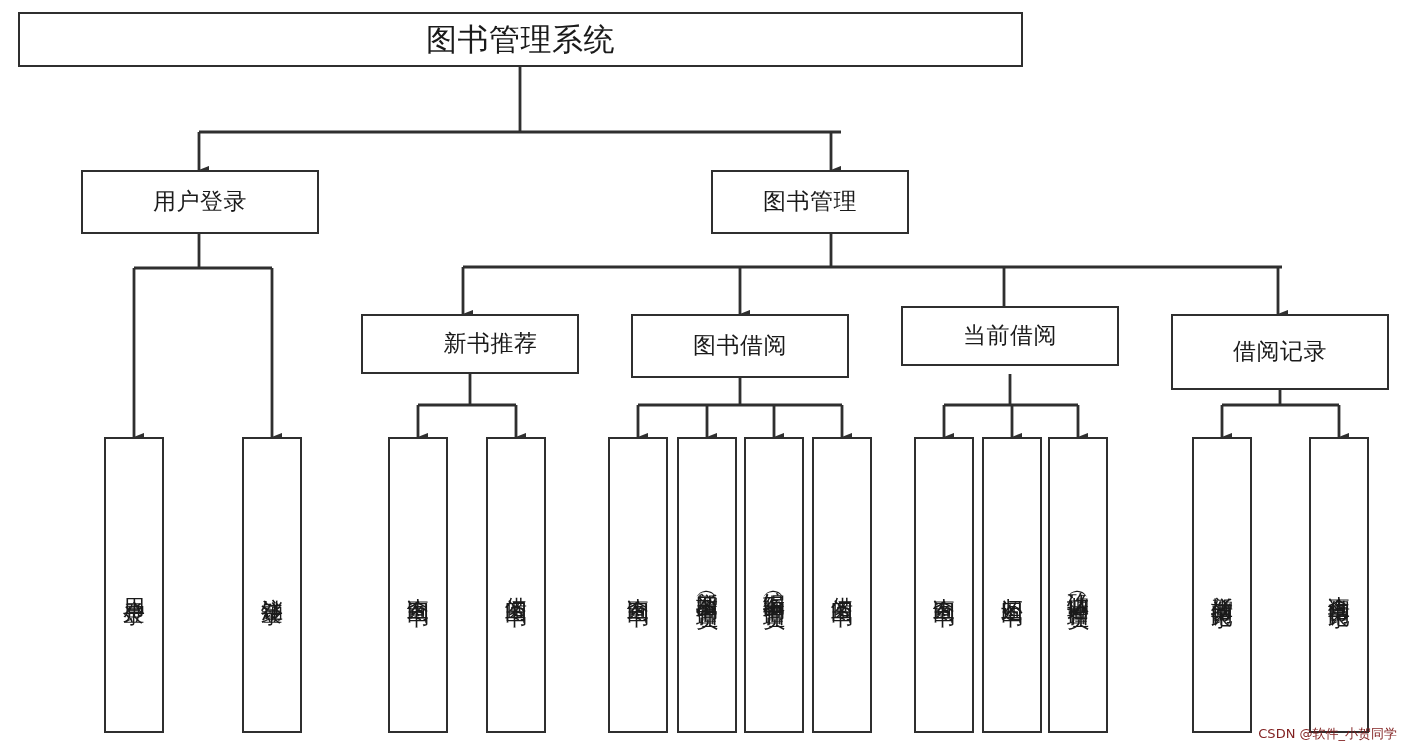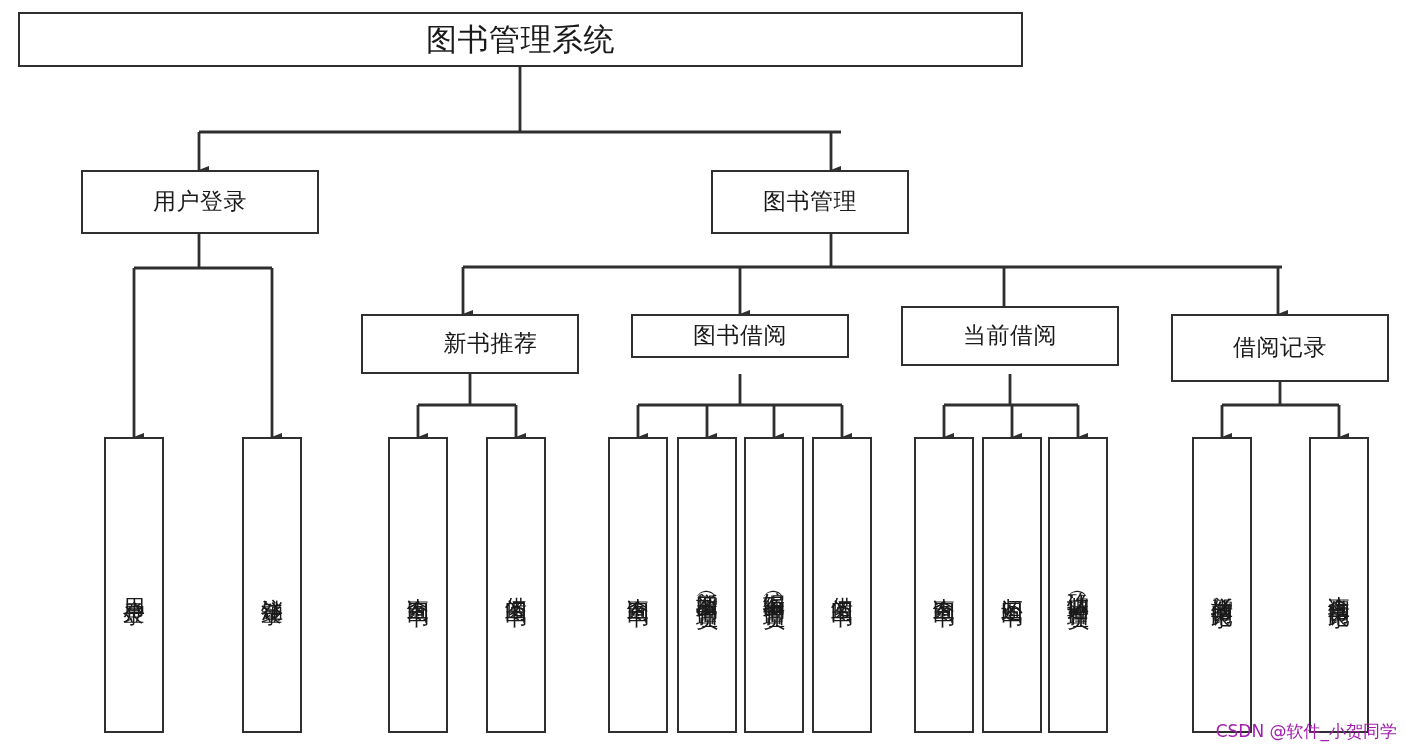--- a/index.html
+++ b/index.html
@@ -48,22 +48,22 @@
   }
   .lvl0 .lbl { font-size: 31px; }
   .lvl1 .lbl { font-size: 23px; }
   .lvl2 .lbl { font-size: 23px; }
   .lvl3 .lbl { font-size: 22px; }
 
   #watermark {
     position: absolute;
     right: 8px;
     bottom: 4px;
-    font-size: 17px;
-    color: #a21caf;
+    font-size: 13px;
+    color: #7f1d1d;
     z-index: 6;
     white-space: nowrap;
     font-family: "DejaVu Sans", "Liberation Sans", sans-serif;
   }
 </style>
 </head>
 <body>
 
 <div id="canvas">
 
@@ -124,27 +124,27 @@
   <div class="node lvl1" style="left:81px;top:170px;width:238px;height:64px;">
     <span class="lbl">用户登录</span>
   </div>
   <div class="node lvl1" style="left:711px;top:170px;width:198px;height:64px;">
     <span class="lbl">图书管理</span>
   </div>
 
   <div class="node lvl2" style="left:361px;top:314px;width:218px;height:60px;padding-left:41px;">
     <span class="lbl">新书推荐</span>
   </div>
-  <div class="node lvl2" style="left:631px;top:314px;width:218px;height:44px;">
+  <div class="node lvl2" style="left:631px;top:314px;width:218px;height:64px;">
     <span class="lbl">图书借阅</span>
   </div>
   <div class="node lvl2" style="left:901px;top:306px;width:218px;height:60px;">
     <span class="lbl">当前借阅</span>
   </div>
-  <div class="node lvl2" style="left:1171px;top:314px;width:218px;height:68px;">
+  <div class="node lvl2" style="left:1171px;top:314px;width:218px;height:76px;">
     <span class="lbl">借阅记录</span>
   </div>
 
   <div class="node lvl3 vert" style="left:104px;top:437px;width:60px;height:296px;">
     <span class="lbl">用户登录</span>
   </div>
   <div class="node lvl3 vert" style="left:242px;top:437px;width:60px;height:296px;">
     <span class="lbl">注销登录</span>
   </div>
   <div class="node lvl3 vert" style="left:388px;top:437px;width:60px;height:296px;">

